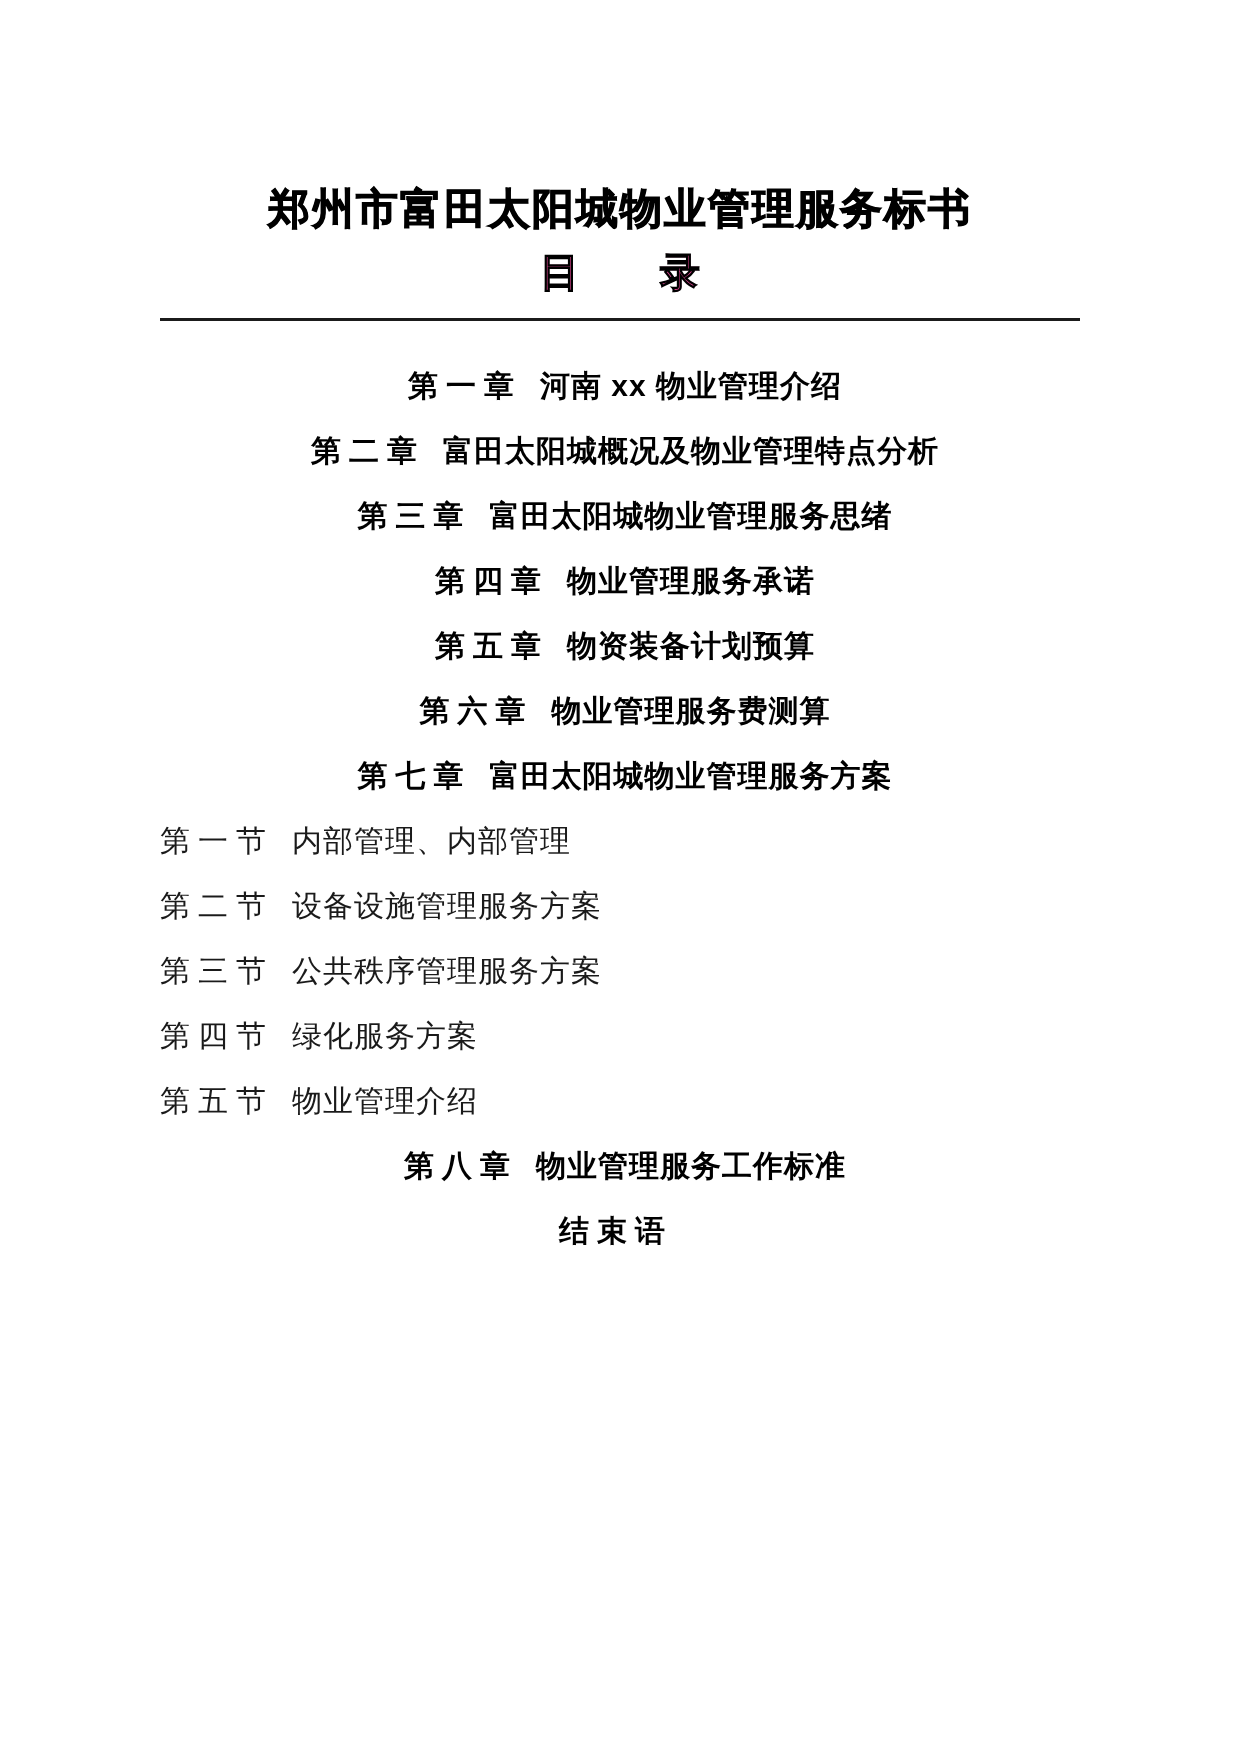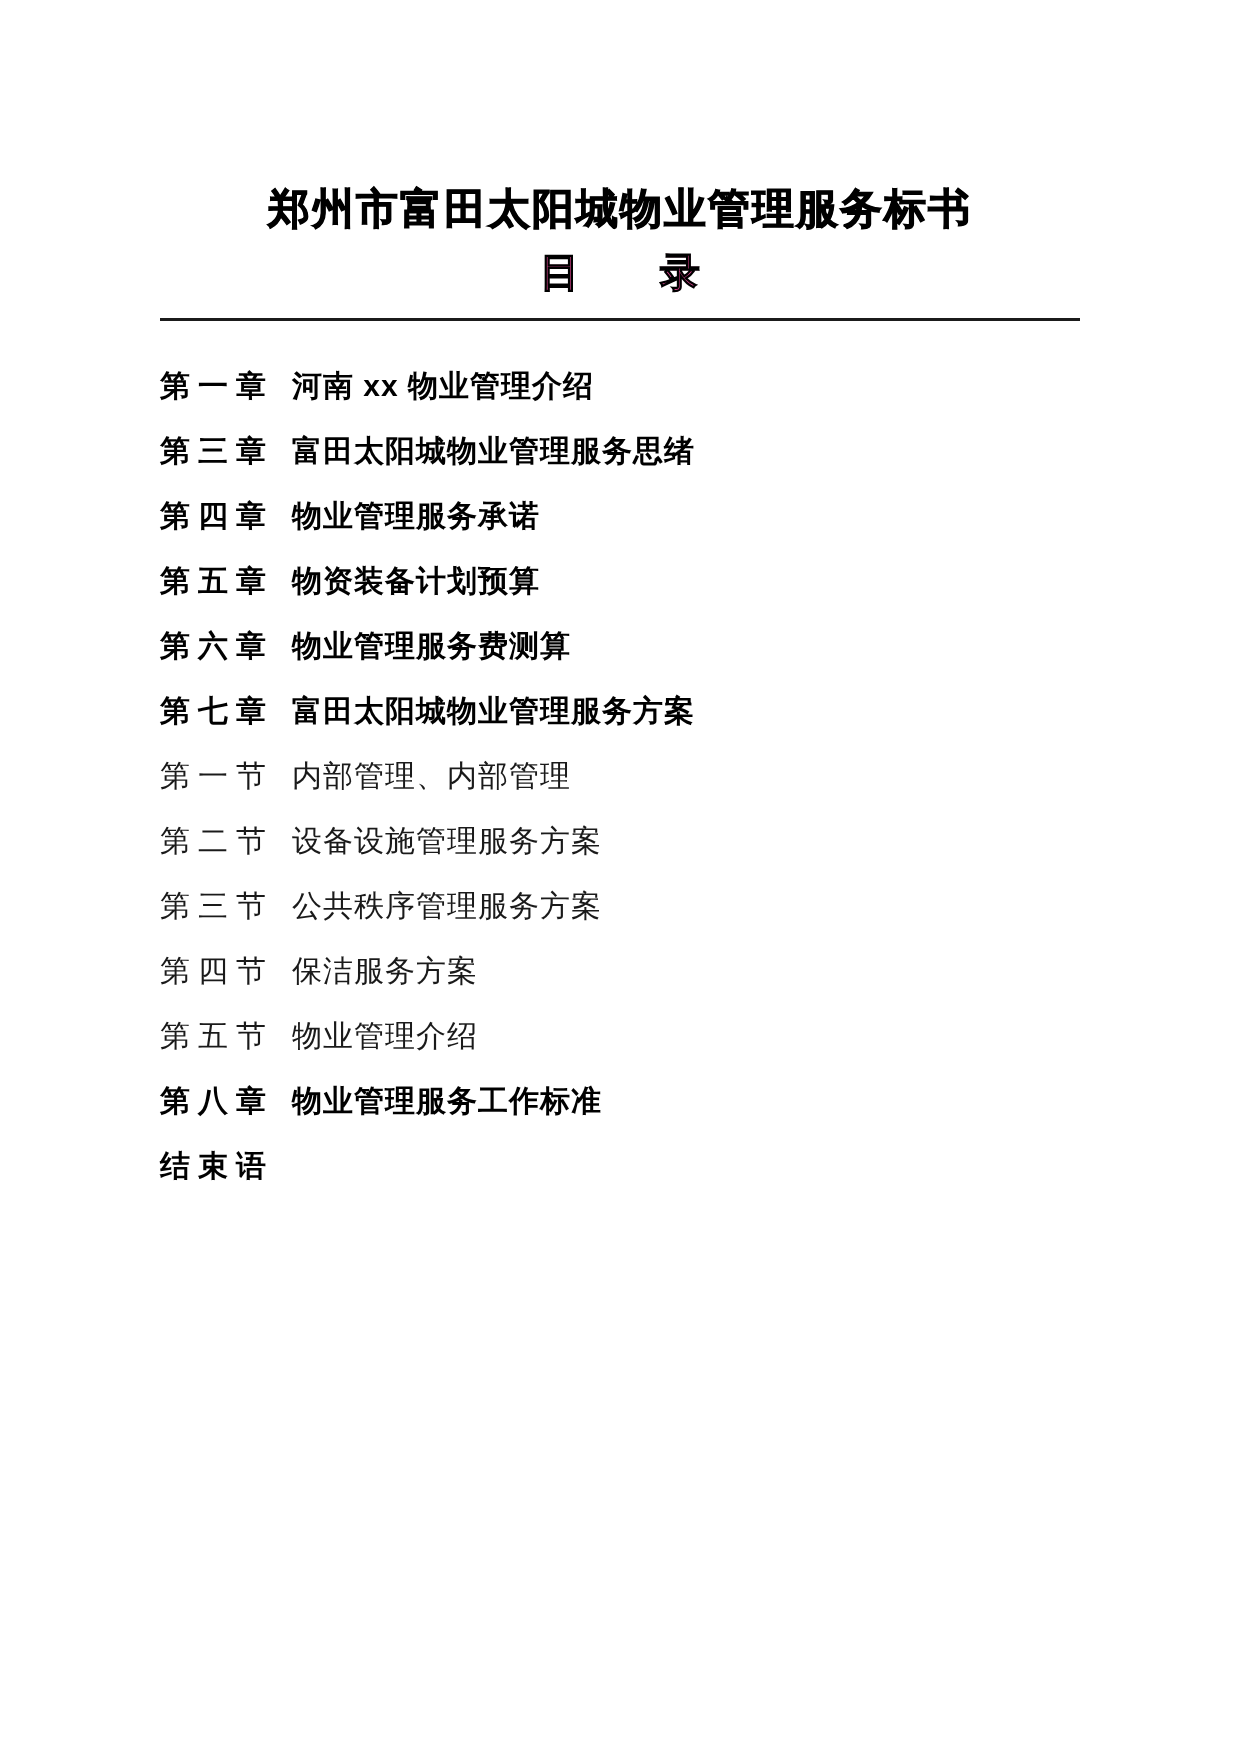--- a/index.html
+++ b/index.html
@@ -72,20 +72,21 @@
     letter-spacing: 8px;
   }
   .toc-title {
     letter-spacing: 1px;
   }
   .toc-row.chapter {
     font-family: "Liberation Sans", sans-serif;
     font-weight: 700;
     font-size: 30px;
     color: #000000;
+    justify-content: center;
   }
   .toc-row.section {
     font-family: "Liberation Serif", serif;
     font-weight: 400;
     font-size: 30px;
     color: #1a1a1a;
   }
 </style>
 </head>
 <body>
@@ -95,20 +96,24 @@
   <h1 class="doc-title">郑州市富田太阳城物业管理服务标书</h1>
 
   <h2 class="toc-heading">目　　录</h2>
 
   <div class="rule"></div>
 
   <div class="toc" id="toc-list">
       <div class="toc-row chapter">
     <span class="toc-label">第一章</span>
     <span class="toc-title">河南 xx 物业管理介绍</span>
+  </div>
+      <div class="toc-row chapter">
+    <span class="toc-label">第二章</span>
+    <span class="toc-title">富田太阳城概况及物业管理特点分析</span>
   </div>
       <div class="toc-row chapter">
     <span class="toc-label">第三章</span>
     <span class="toc-title">富田太阳城物业管理服务思绪</span>
   </div>
       <div class="toc-row chapter">
     <span class="toc-label">第四章</span>
     <span class="toc-title">物业管理服务承诺</span>
   </div>
       <div class="toc-row chapter">
@@ -130,21 +135,21 @@
       <div class="toc-row section">
     <span class="toc-label">第二节</span>
     <span class="toc-title">设备设施管理服务方案</span>
   </div>
       <div class="toc-row section">
     <span class="toc-label">第三节</span>
     <span class="toc-title">公共秩序管理服务方案</span>
   </div>
       <div class="toc-row section">
     <span class="toc-label">第四节</span>
-    <span class="toc-title">保洁服务方案</span>
+    <span class="toc-title">绿化服务方案</span>
   </div>
       <div class="toc-row section">
     <span class="toc-label">第五节</span>
     <span class="toc-title">物业管理介绍</span>
   </div>
       <div class="toc-row chapter">
     <span class="toc-label">第八章</span>
     <span class="toc-title">物业管理服务工作标准</span>
   </div>
       <div class="toc-row chapter">

